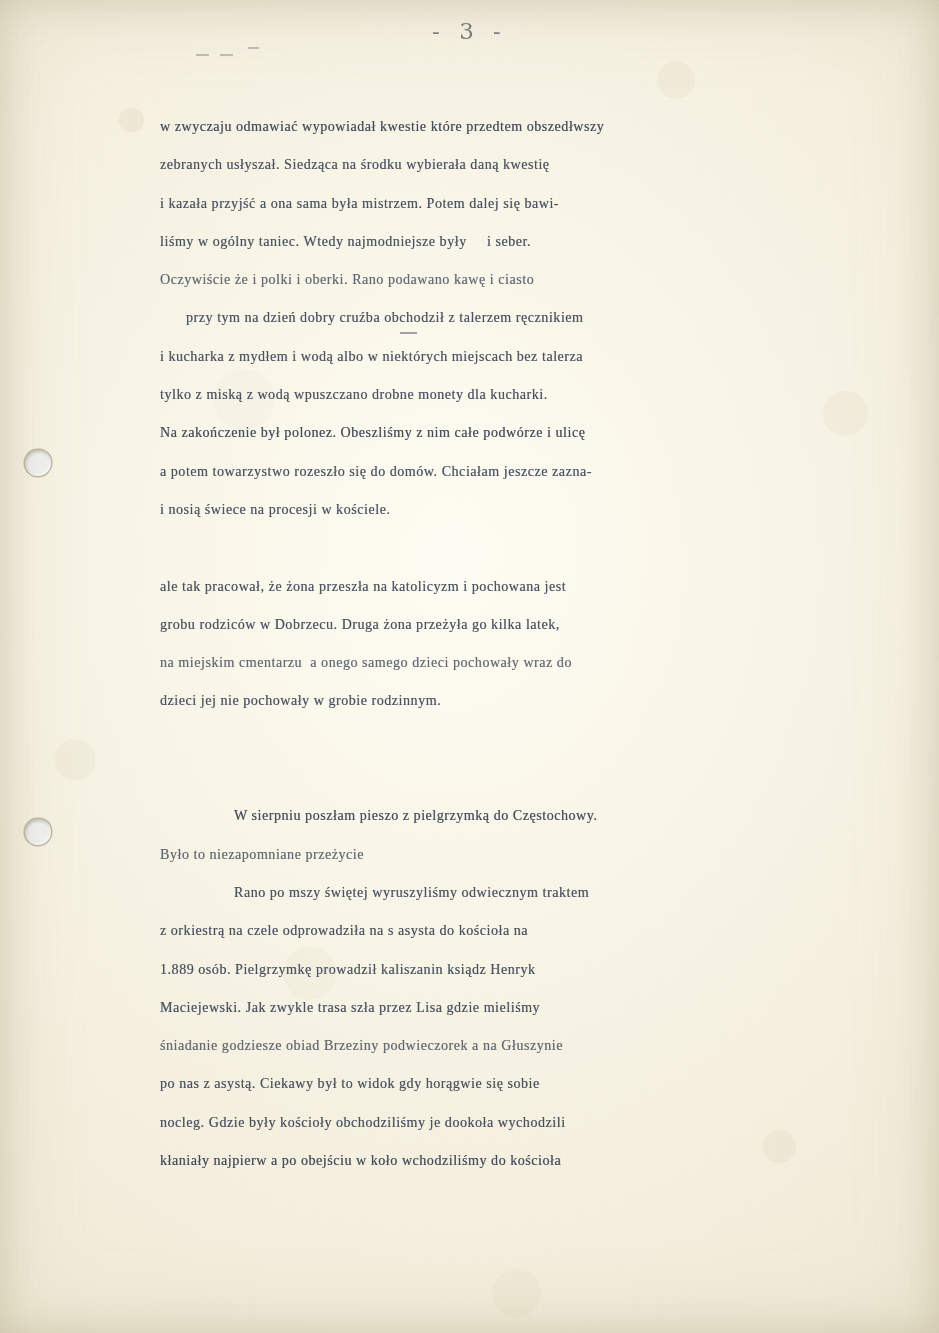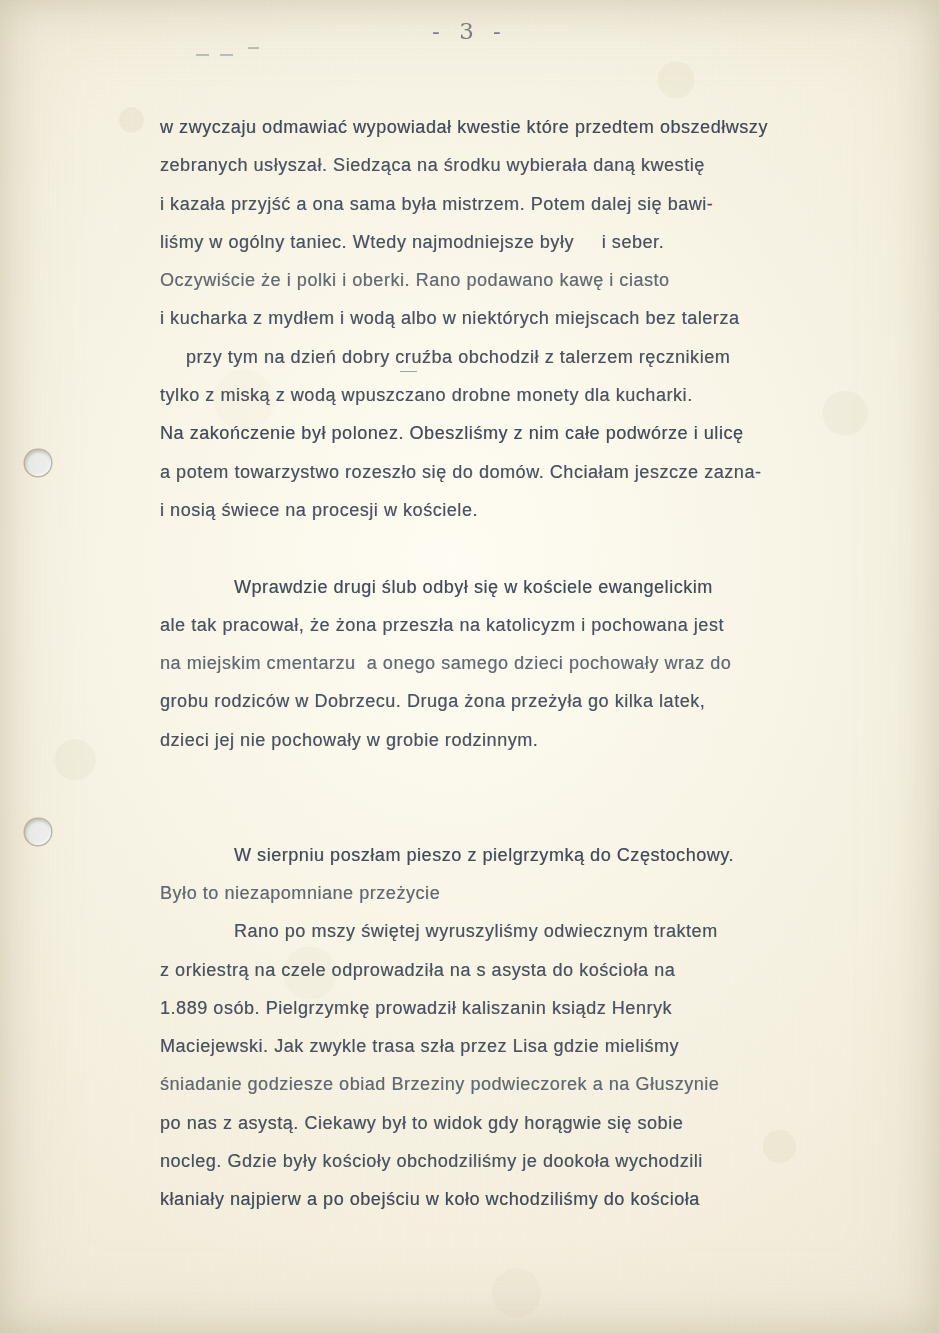--- a/index.html
+++ b/index.html
@@ -113,22 +113,22 @@
     position: absolute;
     top: 108px;
     left: 160px;
     width: 740px;
   }
   .line {
     position: relative;
     height: 38.3px;
     white-space: pre;
     color: #3c4656;
-    font-family: Liberation Sans, sans-serif;
-    font-size: 18px;
+    font-family: Liberation Serif, serif;
+    font-size: 14px;
     letter-spacing: 0.55px;
     line-height: 38.3px;
     text-shadow:
        0.45px 0 0 rgba(60,70,86,0.30),
       -0.35px 0 0 rgba(60,70,86,0.16),
        0 0.4px 0 rgba(60,70,86,0.14);
     opacity: 0.93;
   }
   .line.indent  { padding-left: 74px; }
   .line.indent2 { padding-left: 26px; }
@@ -166,31 +166,30 @@
 
   <div class="punch-hole" style="left:25px; top:450px;"></div>
   <div class="punch-hole" style="left:25px; top:819px;"></div>
 
   <div id="typescript">
       <div class="line strong">w zwyczaju odmawiać wypowiadał kwestie które przedtem obszedłwszy</div>
       <div class="line">zebranych usłyszał. Siedząca na środku wybierała daną kwestię</div>
       <div class="line">i kazała przyjść a ona sama była mistrzem. Potem dalej się bawi-</div>
       <div class="line">liśmy w ogólny taniec. Wtedy najmodniejsze były     i seber.</div>
       <div class="line faint">Oczywiście że i polki i oberki. Rano podawano kawę i ciasto</div>
+      <div class="line indent2">przy tym na dzień dobry cruźba obchodził z talerzem ręcznikiem<span class="pen-underline"></span></div>
       <div class="line">i kucharka z mydłem i wodą albo w niektórych miejscach bez talerza</div>
-      <div class="line indent2">przy tym na dzień dobry cruźba obchodził z talerzem ręcznikiem<span class="pen-underline"></span></div>
       <div class="line">tylko z miską z wodą wpuszczano drobne monety dla kucharki.</div>
       <div class="line strong">Na zakończenie był polonez. Obeszliśmy z nim całe podwórze i ulicę</div>
       <div class="line">a potem towarzystwo rozeszło się do domów. Chciałam jeszcze zazna-</div>
       <div class="line">i nosią świece na procesji w kościele.</div>
       <div class="line blank"></div>
-      <div class="line indent strong">Wprawdzie drugi ślub odbył się w kościele ewangelickim</div>
       <div class="line">ale tak pracował, że żona przeszła na katolicyzm i pochowana jest</div>
+      <div class="line">grobu rodziców w Dobrzecu. Druga żona przeżyła go kilka latek,</div>
       <div class="line faint">na miejskim cmentarzu  a onego samego dzieci pochowały wraz do</div>
-      <div class="line">grobu rodziców w Dobrzecu. Druga żona przeżyła go kilka latek,</div>
       <div class="line">dzieci jej nie pochowały w grobie rodzinnym.</div>
       <div class="line blank"></div>
       <div class="line blank"></div>
       <div class="line indent strong">W sierpniu poszłam pieszo z pielgrzymką do Częstochowy.</div>
       <div class="line faint">Było to niezapomniane przeżycie</div>
       <div class="line indent">Rano po mszy świętej wyruszyliśmy odwiecznym traktem</div>
       <div class="line">z orkiestrą na czele odprowadziła na s asysta do kościoła na</div>
       <div class="line">1.889 osób. Pielgrzymkę prowadził kaliszanin ksiądz Henryk</div>
       <div class="line">Maciejewski. Jak zwykle trasa szła przez Lisa gdzie mieliśmy</div>
       <div class="line faint">śniadanie godziesze obiad Brzeziny podwieczorek a na Głuszynie</div>

